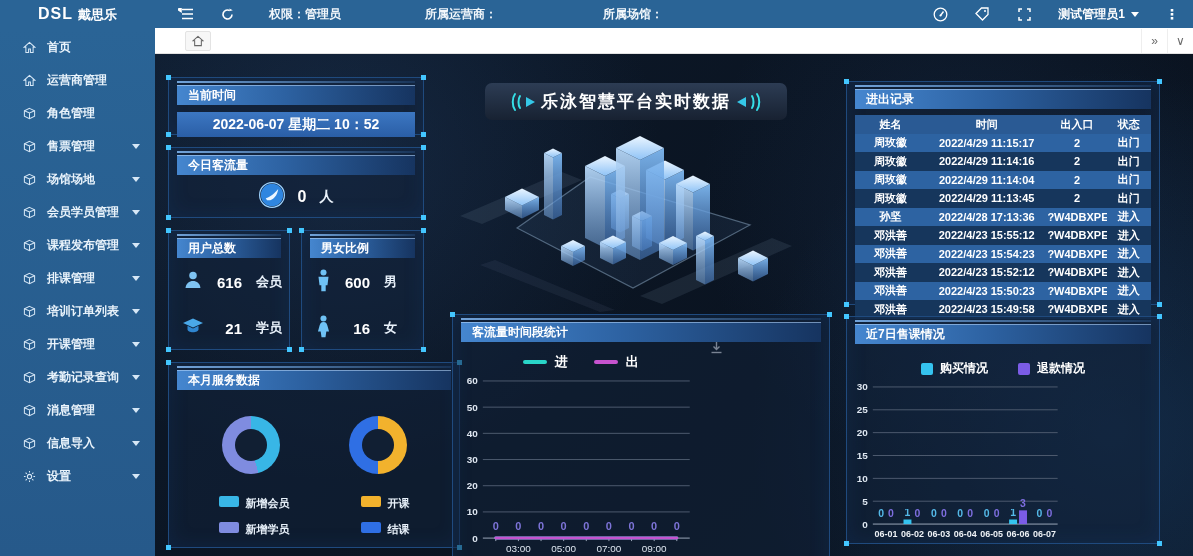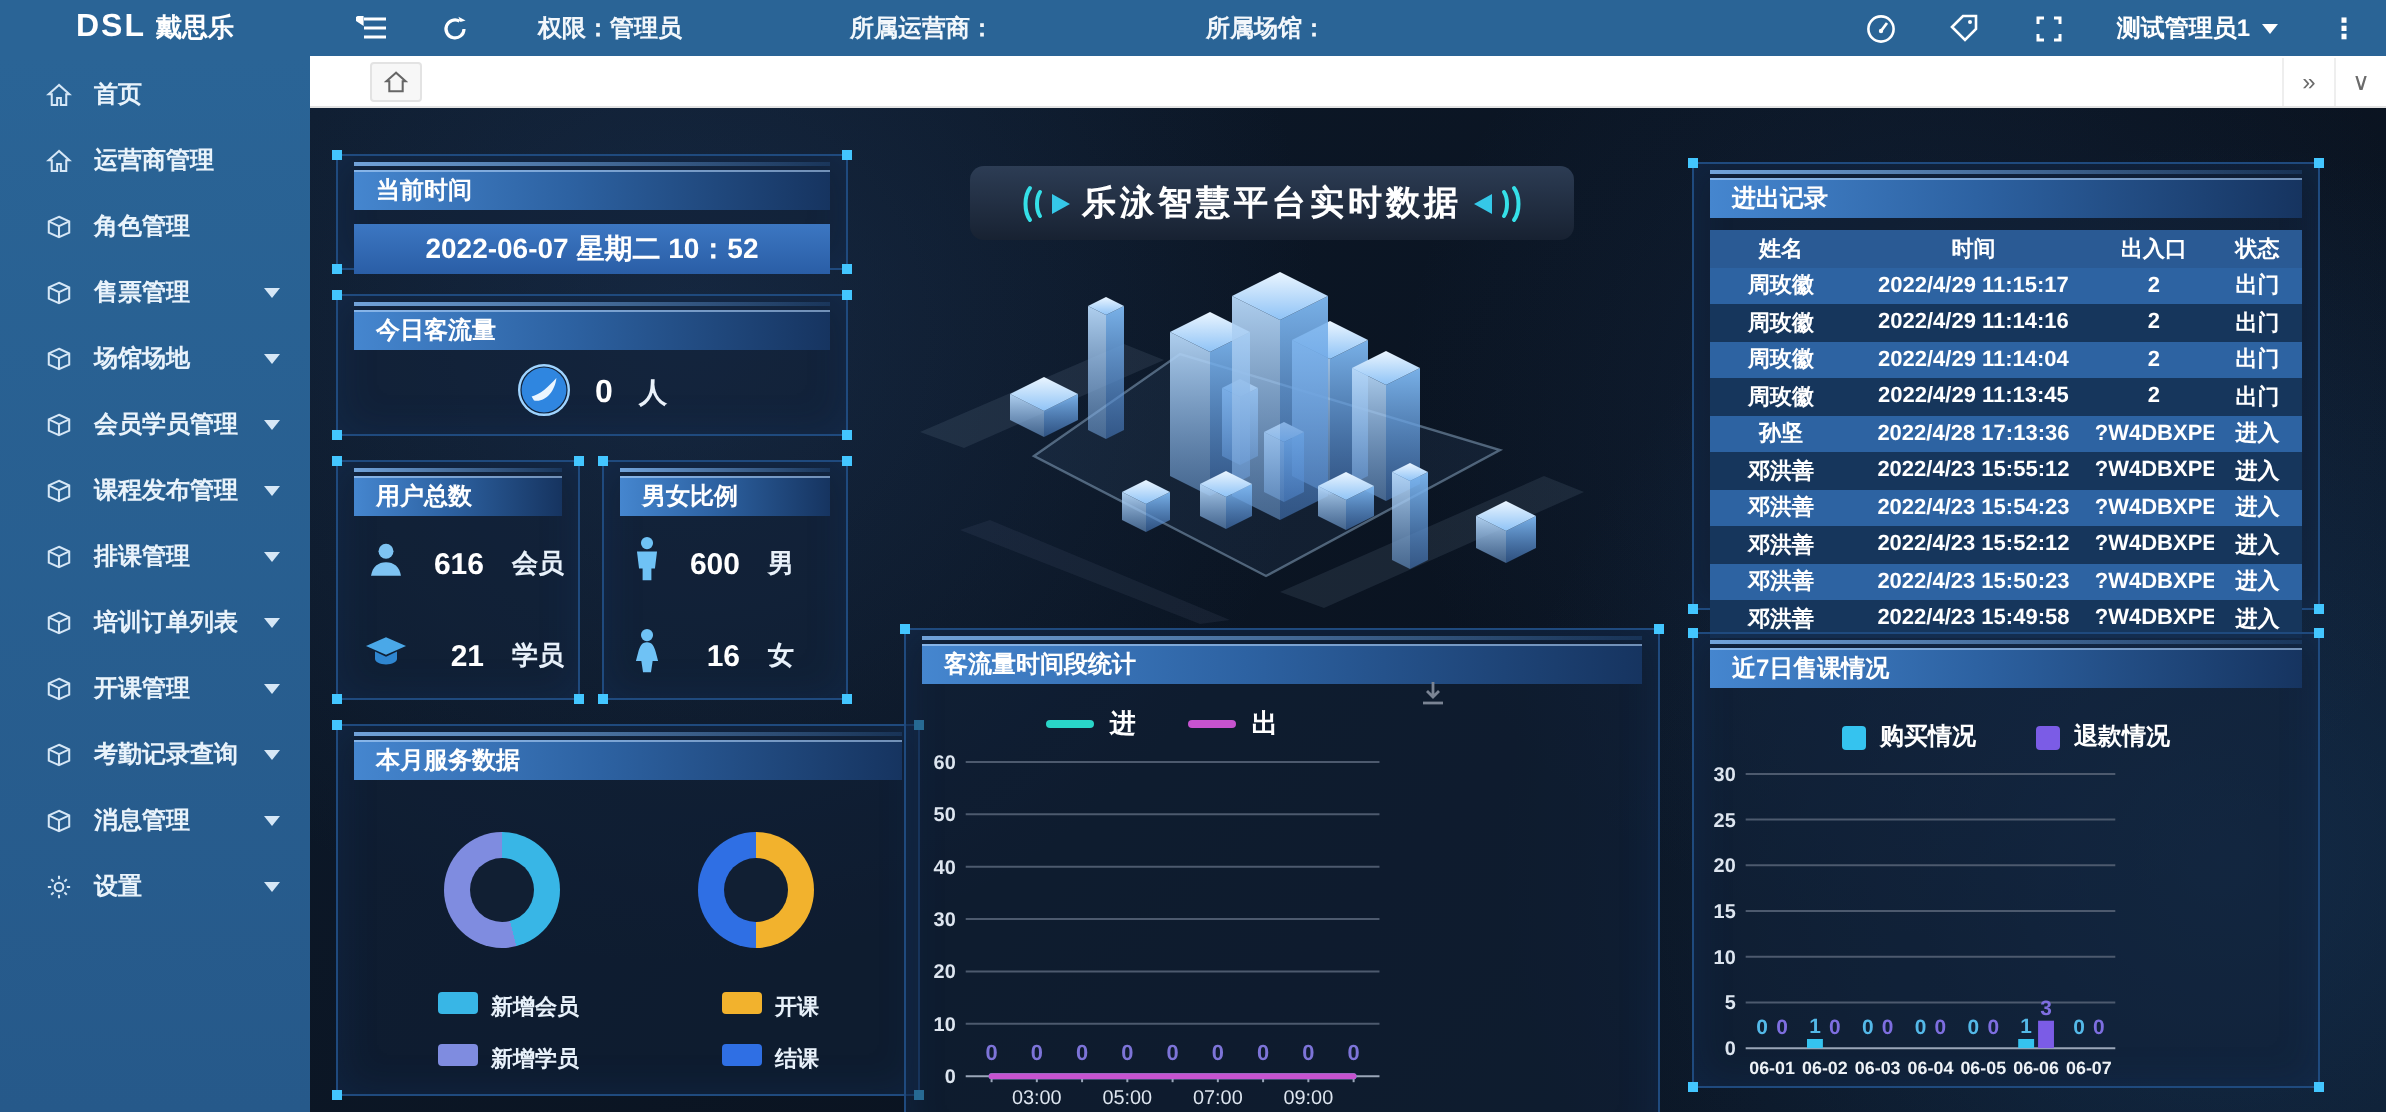--- a/index.html
+++ b/index.html
@@ -289,20 +289,30 @@
       <i class="arr"></i>
     </div>
     <div class="side-item">
       <span class="ic">
         <svg viewBox="0 0 14 14" width="13" height="13">
           <path d="M7 1.5 12.5 4v6L7 12.5 1.5 10V4z" fill="none" stroke="#d6e7f6" stroke-width="1.1"></path>
           <path d="M1.5 4 7 6.5 12.5 4M7 6.5v6" fill="none" stroke="#d6e7f6" stroke-width="1.1"></path>
         </svg>
       </span>
       <span class="lb">消息管理</span>
+      <i class="arr"></i>
+    </div>
+    <div class="side-item">
+      <span class="ic">
+        <svg viewBox="0 0 14 14" width="13" height="13">
+          <path d="M7 1.5 12.5 4v6L7 12.5 1.5 10V4z" fill="none" stroke="#d6e7f6" stroke-width="1.1"></path>
+          <path d="M1.5 4 7 6.5 12.5 4M7 6.5v6" fill="none" stroke="#d6e7f6" stroke-width="1.1"></path>
+        </svg>
+      </span>
+      <span class="lb">信息导入</span>
       <i class="arr"></i>
     </div>
     <div class="side-item">
       <span class="ic">
         <svg viewBox="0 0 14 14" width="13" height="13">
           <circle cx="7" cy="7" r="2.3" fill="none" stroke="#d6e7f6" stroke-width="1.1"></circle>
           <path d="M7 1v1.8M7 11.2V13M1 7h1.8M11.2 7H13M2.8 2.8l1.3 1.3M9.9 9.9l1.3 1.3M11.2 2.8 9.9 4.1M4.1 9.9l-1.3 1.3" stroke="#d6e7f6" stroke-width="1.1"></path>
         </svg>
       </span>
       <span class="lb">设置</span>

